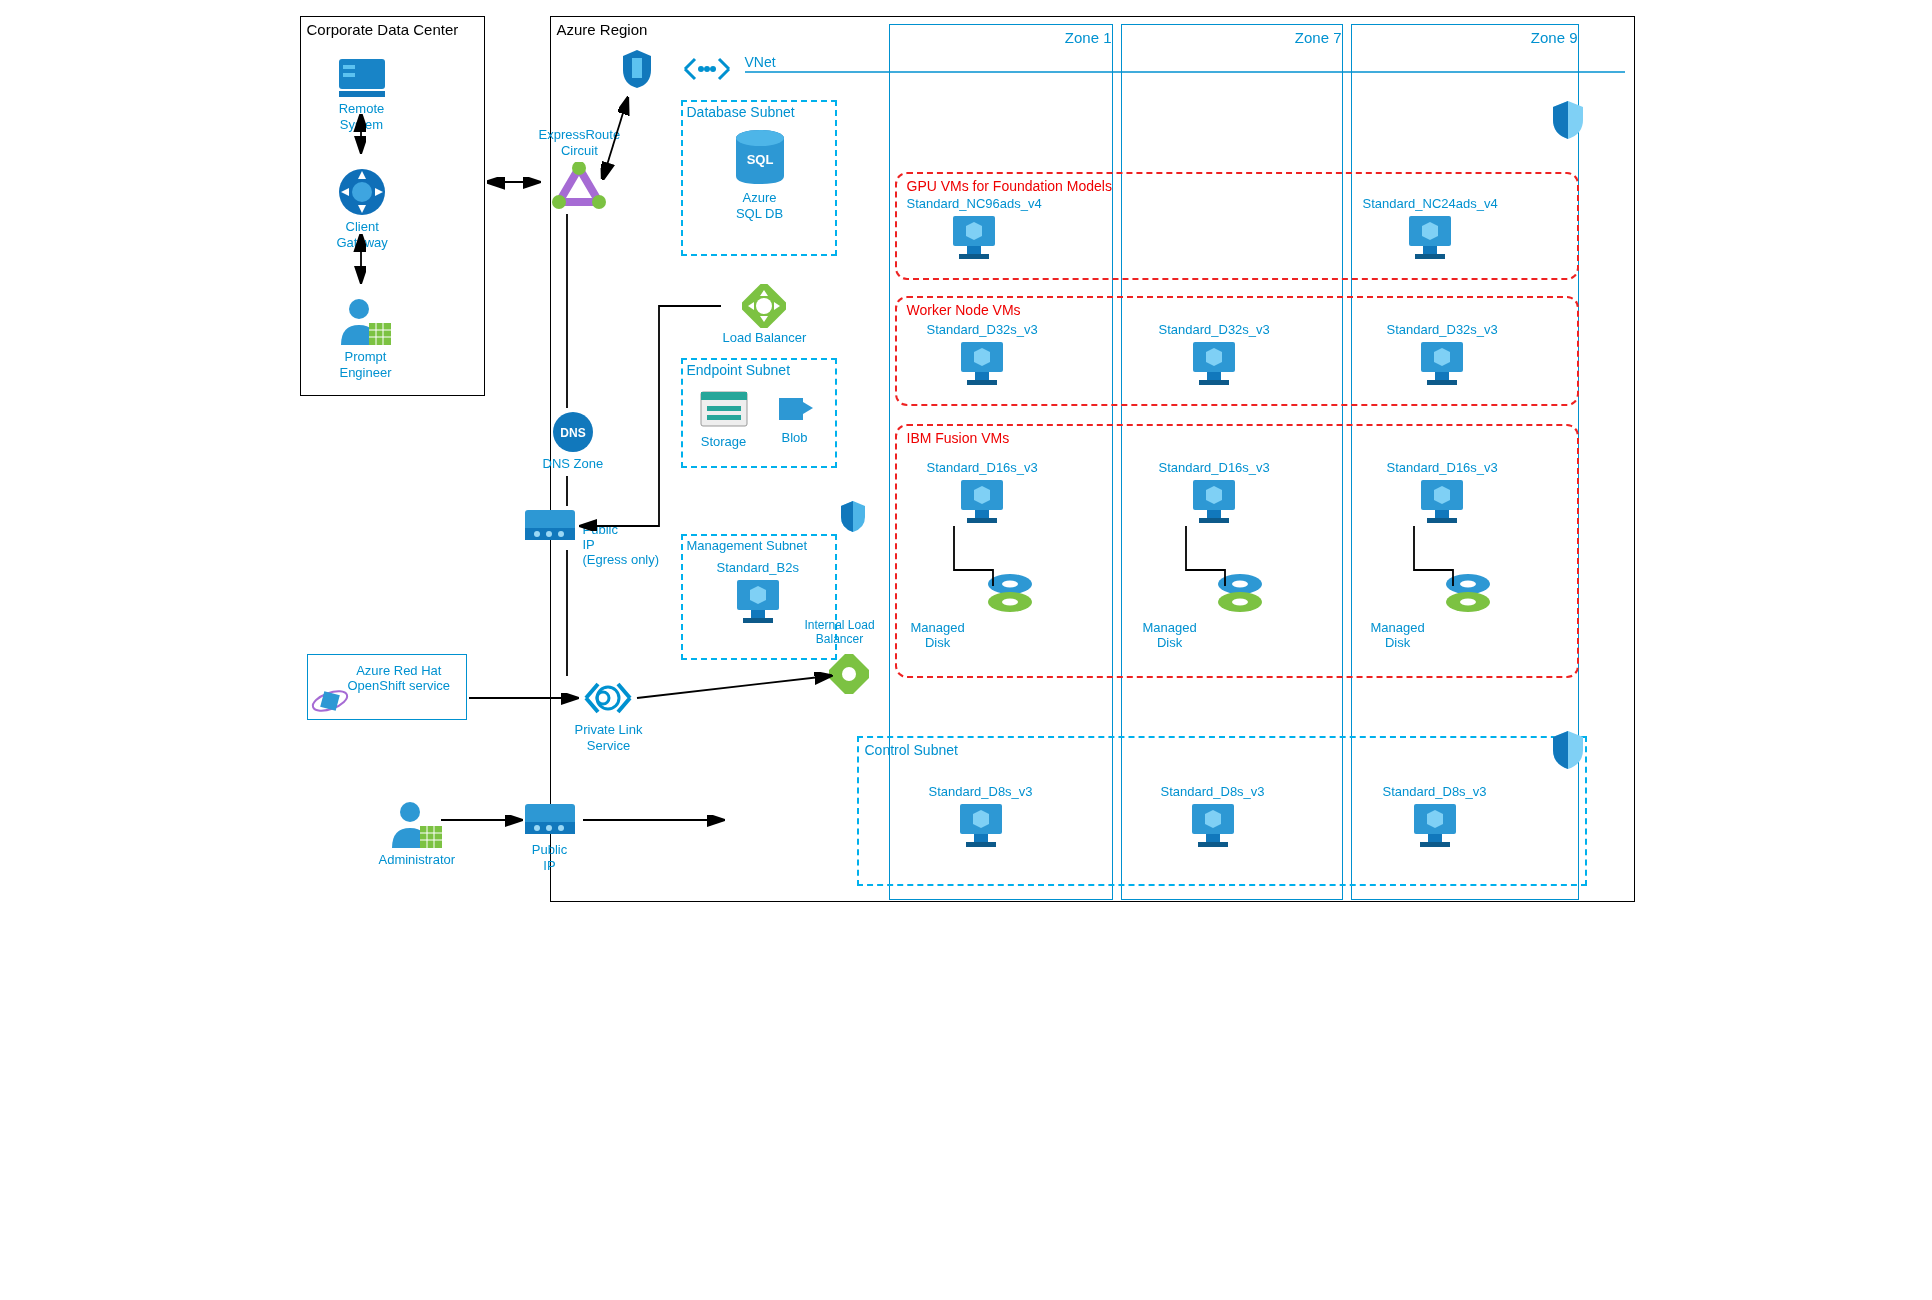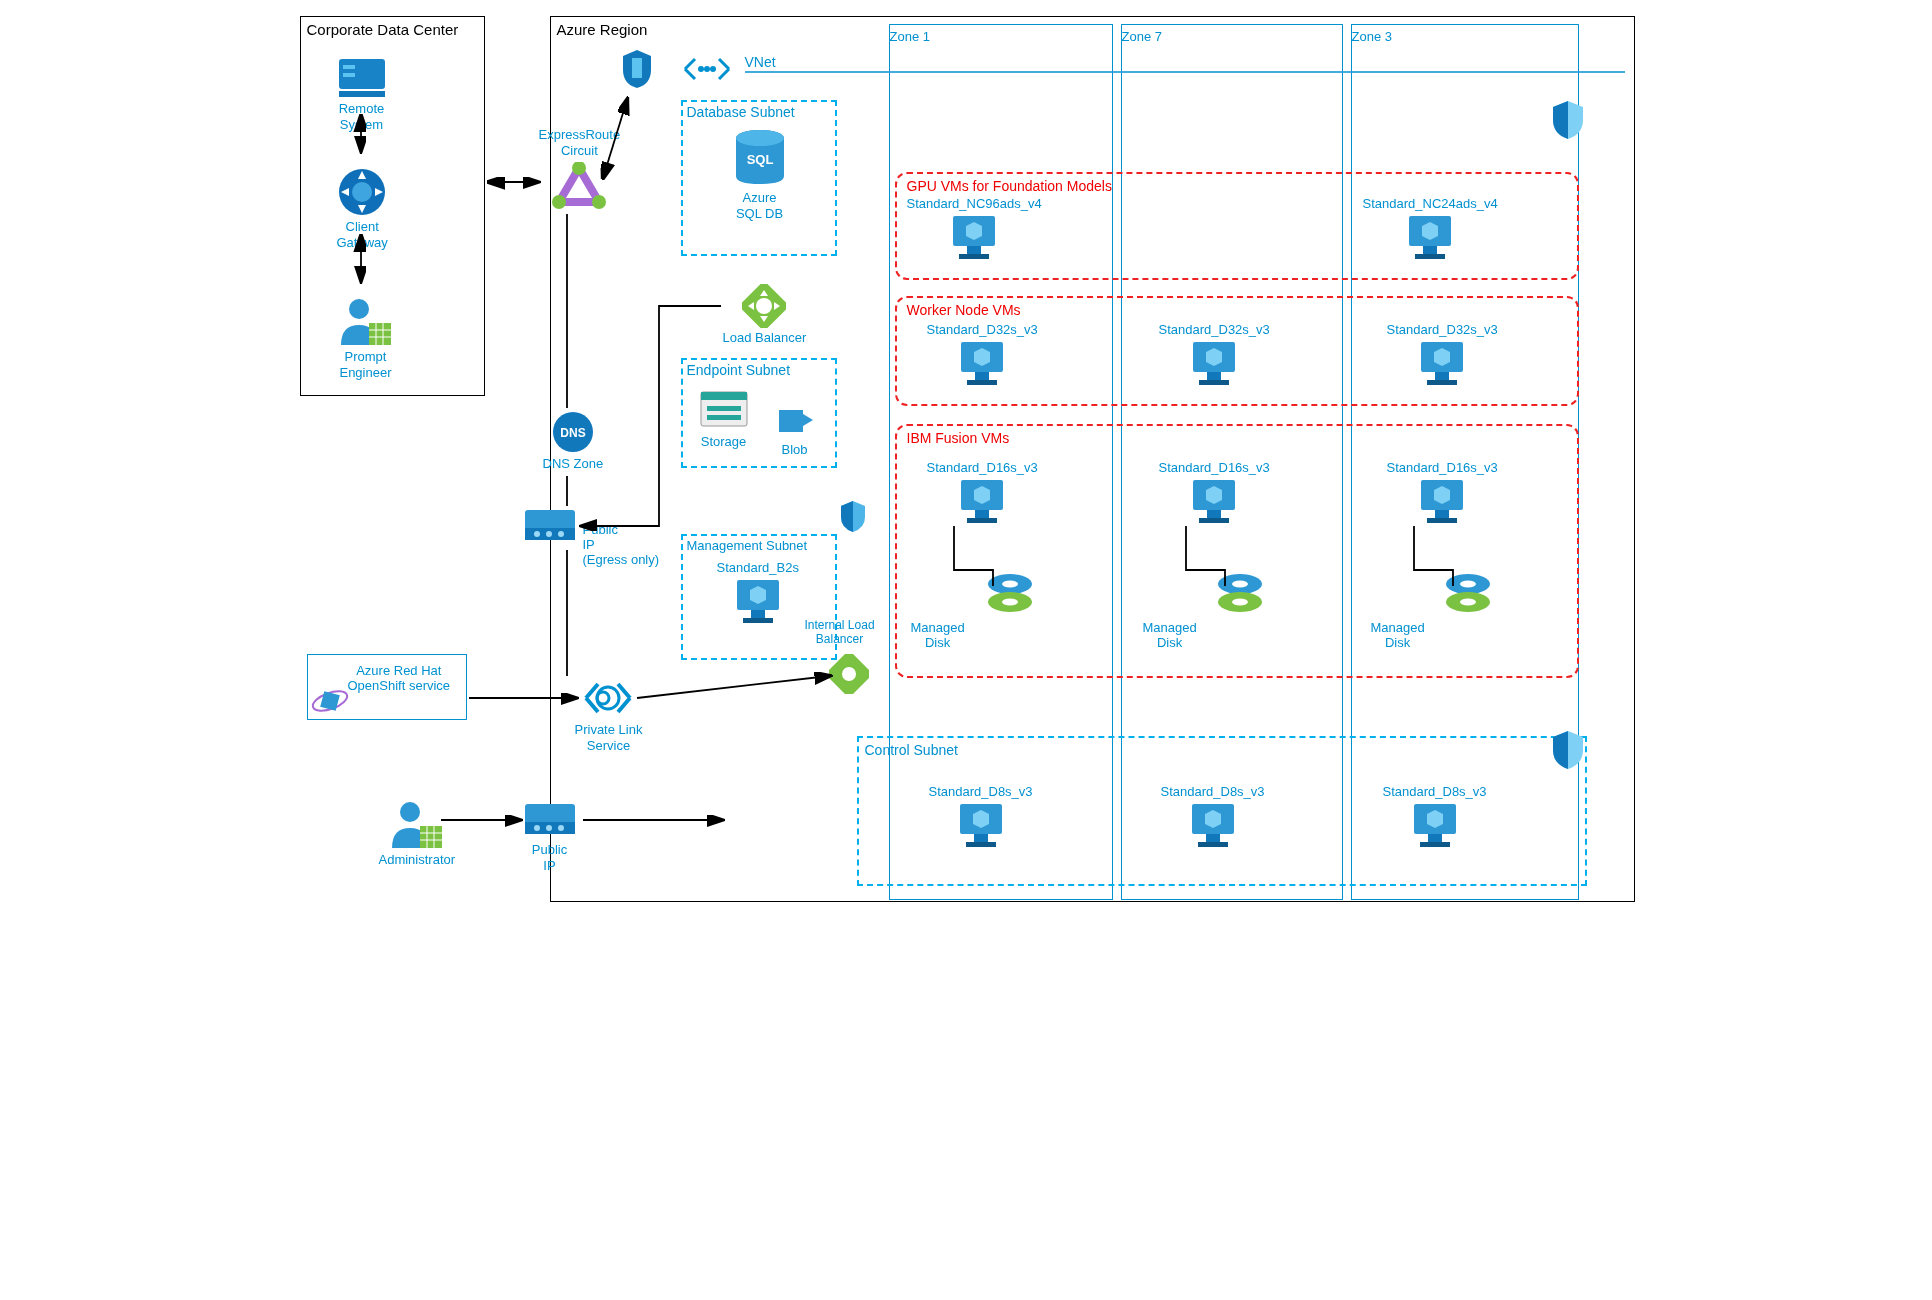--- a/index.html
+++ b/index.html
@@ -5,21 +5,21 @@
   * { box-sizing: border-box; margin: 0; padding: 0; }
   body { font-family: Arial, Helvetica, sans-serif; background: #fff; }
   .canvas { position: relative; width: 1355px; height: 912px; margin: 0 auto; }
   .box { position: absolute; border: 1px solid #000; }
   .label-bk { color: #000; font-size: 15px; font-weight: 500; }
   .label-bl { color: #0091d0; font-size: 14px; }
   .label-rd { color: #e00; font-size: 14px; }
   .dashed-bl { border: 2px dashed #00b0ec; }
   .dashed-rd { border: 2px dashed #e22; border-radius: 12px; }
   .solid-bl { border: 1.5px solid #0091d0; }
-  .zone-hdr { color: #0091d0; font-size: 13px; text-align: left; padding: 4px 0; }
+  .zone-hdr { color: #0091d0; font-size: 15px; text-align: right; padding: 4px 0; }
   .icon { position: absolute; display: flex; flex-direction: column; align-items: center; text-align: center; }
   .icon-lbl { color: #0091d0; font-size: 13px; margin-top: 2px; line-height: 1.2; }
   svg { display: block; }
   .arrow { position: absolute; stroke: #000; stroke-width: 1.8; fill: none; }
 </style>
 </head>
 <body>
 
 <div class="canvas">
 
@@ -141,21 +141,21 @@
     <line x1="0" y1="2" x2="880" y2="2" stroke="#0091d0" stroke-width="1.5"></line>
   </svg>
 
   <div class="solid-bl" style="position:absolute; left:600px; top:24px; width:224px; height:876px;">
     <div class="zone-hdr">Zone 1</div>
   </div>
   <div class="solid-bl" style="position:absolute; left:832px; top:24px; width:222px; height:876px;">
     <div class="zone-hdr">Zone 7</div>
   </div>
   <div class="solid-bl" style="position:absolute; left:1062px; top:24px; width:228px; height:876px;">
-    <div class="zone-hdr">Zone 3</div>
+    <div class="zone-hdr">Zone 9</div>
   </div>
 
   <div class="dashed-bl" style="position:absolute; left:392px; top:100px; width:156px; height:156px;">
     <div class="label-bl" style="position:absolute; left:4px; top:2px;">Database Subnet</div>
     <div class="icon" style="left:50px; top:26px;">
       <svg width="54" height="60" viewBox="0 0 54 60">
         <ellipse cx="27" cy="10" rx="24" ry="8" fill="#1178bc"></ellipse>
         <path d="M3 10 L3 48 Q3 56 27 56 Q51 56 51 48 L51 10" fill="#2d98d4"></path>
         <ellipse cx="27" cy="10" rx="24" ry="8" fill="#4db5e8"></ellipse>
         <text x="27" y="36" text-anchor="middle" fill="#fff" font-size="13" font-weight="bold">SQL</text>
@@ -178,21 +178,21 @@
     <div class="label-bl" style="position:absolute; left:4px; top:2px;">Endpoint Subnet</div>
     <div class="icon" style="left:14px; top:28px;">
       <svg width="54" height="44" viewBox="0 0 54 44">
         <rect x="4" y="4" width="46" height="34" rx="2" fill="#eee" stroke="#999"></rect>
         <rect x="4" y="4" width="46" height="8" fill="#26a69a"></rect>
         <rect x="10" y="18" width="34" height="5" fill="#26a69a"></rect>
         <rect x="10" y="27" width="34" height="5" fill="#26a69a"></rect>
       </svg>
       <div class="icon-lbl">Storage</div>
     </div>
-    <div class="icon" style="left:90px; top:40px;align-items:center;">
+    <div class="icon" style="left:90px; top:28px;align-items:center;">
       <svg width="44" height="40" viewBox="0 0 44 40">
         <rect x="6" y="10" width="24" height="22" fill="#2d98d4"></rect>
         <path d="M30 14 L40 20 L30 26 Z" fill="#2d98d4"></path>
       </svg>
       <div class="icon-lbl">Blob</div>
     </div>
   </div>
 
   <div class="dashed-bl" style="position:absolute; left:392px; top:534px; width:156px; height:126px;">
     <div class="label-bl" style="position:absolute; left:4px; top:2px; font-size:13px;">Management Subnet</div>

